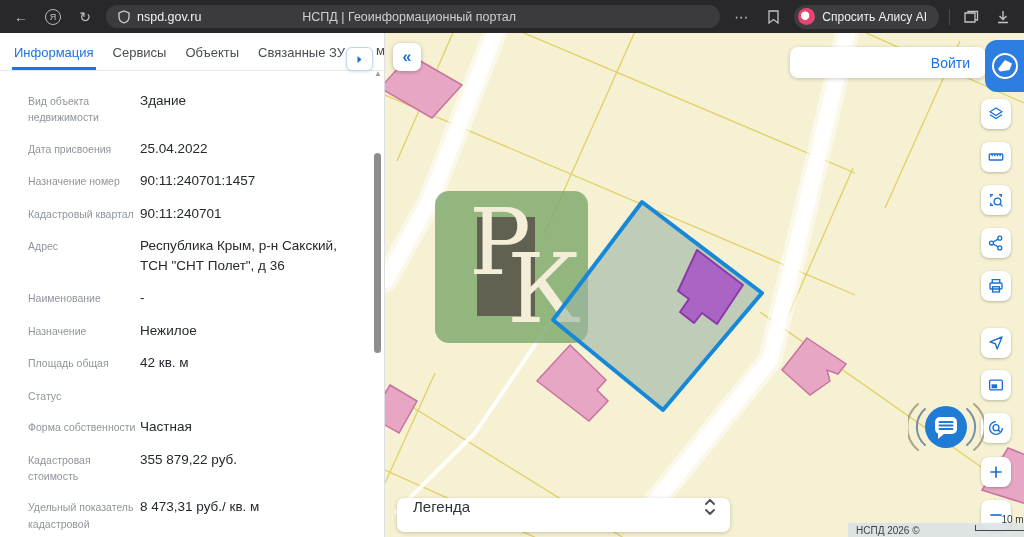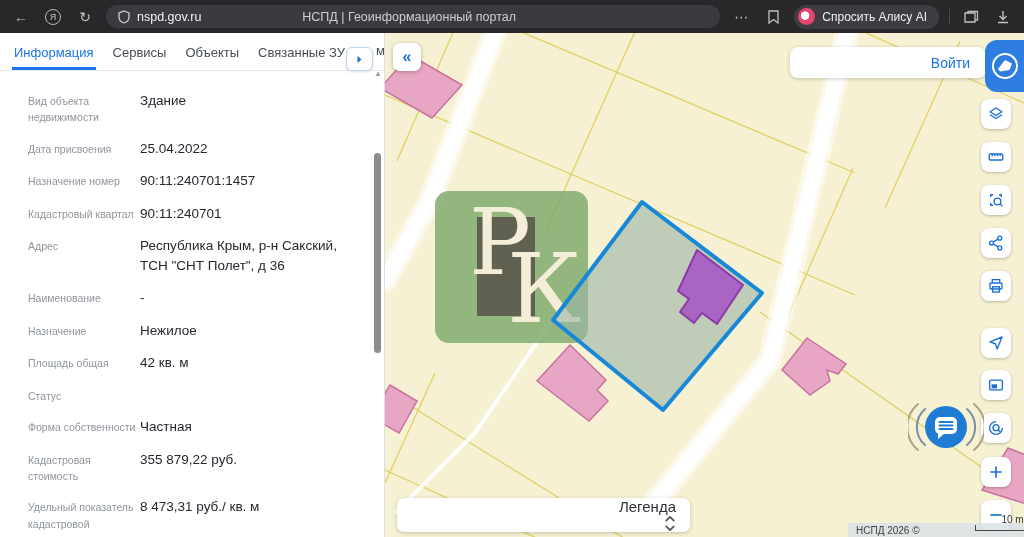--- a/index.html
+++ b/index.html
@@ -63,23 +63,23 @@
   .login-bar{position:absolute;left:405px;top:14px;width:196px;height:31px;background:#fff;
     border-radius:8px;box-shadow:0 1px 4px rgba(0,0,0,.2);display:flex;align-items:center;
     justify-content:flex-end;padding-right:16px;text-align:center;}
   .login-label{font-size:14px;color:#1a73e8;}
   .side-widget{position:absolute;left:600px;top:7px;width:39px;height:52px;background:#2e7de0;
     border-radius:12px 0 0 12px;display:flex;align-items:center;justify-content:flex-start;
     padding-left:5px;}
   .tool-btn{position:absolute;left:596px;width:30px;height:30px;background:#fff;border-radius:8px;
     box-shadow:0 1px 3px rgba(0,0,0,.25);display:flex;align-items:center;justify-content:center;}
   .chat-widget{position:absolute;left:523px;top:359px;width:76px;height:70px;}
-  .legend-bar{position:absolute;left:12px;top:465px;width:293px;height:34px;background:#fff;
-    border-radius:7px;box-shadow:0 1px 4px rgba(0,0,0,.2);display:flex;align-items:flex-end;
-    justify-content:space-between;padding:0 14px 0 16px;flex-direction:column;}
+  .legend-bar{position:absolute;left:12px;top:465px;width:333px;height:34px;background:#fff;
+    border-radius:7px;box-shadow:0 1px 4px rgba(0,0,0,.2);display:flex;align-items:flex-start;
+    justify-content:space-between;padding:0 14px 0 16px;}
   .legend-label{font-size:15px;color:#2f343b;}
   .attr-strip{position:absolute;left:463px;top:490px;width:176px;height:14px;
     background:rgba(216,224,229,0.82);display:flex;align-items:center;padding-left:8px;}
   .attr-text{font-size:10px;color:#3b4146;}
   .scalebox{position:absolute;left:590px;top:481px;width:75px;}
   .scale-label{font-size:10px;color:#33383d;text-align:center;}
   .scale-bar{height:6px;border-left:1.5px solid #43484d;border-right:1.5px solid #43484d;
     border-bottom:1.5px solid #43484d;}
 </style>
 </head>

